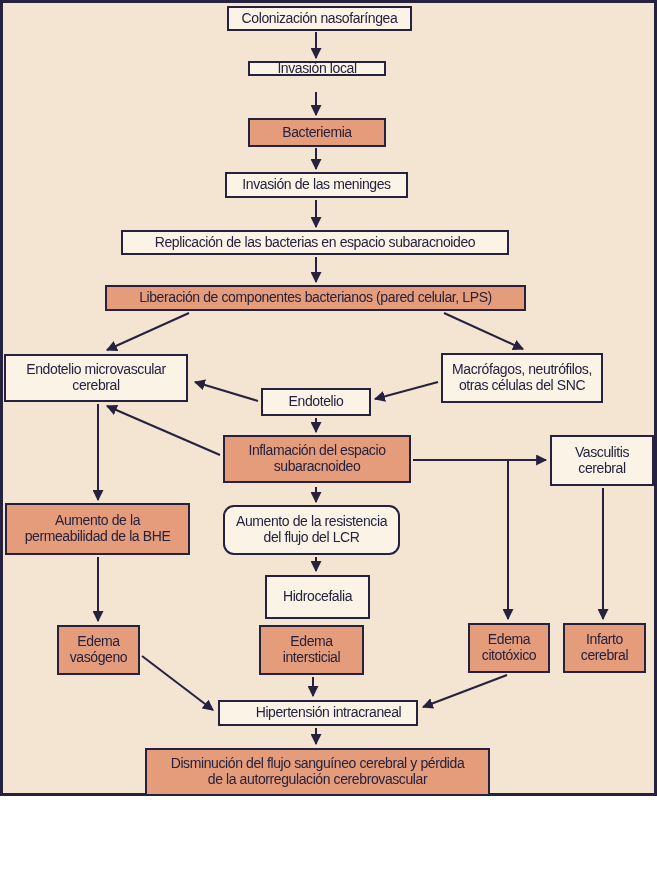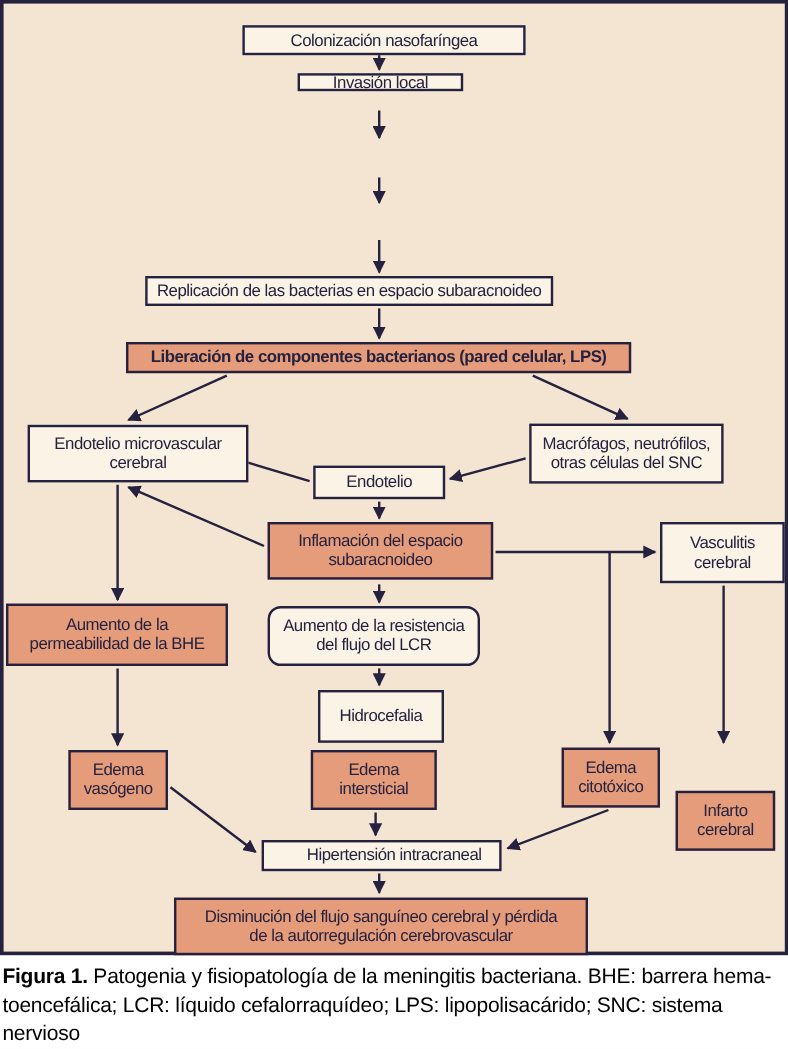--- a/index.html
+++ b/index.html
@@ -52,49 +52,46 @@
       <line x1="600" y1="485" x2="600" y2="616" marker-end="url(#ah)"></line>
       <line x1="95" y1="554" x2="95" y2="618" marker-end="url(#ah)"></line>
       <line x1="313" y1="554" x2="313" y2="568" marker-end="url(#ah)"></line>
       <line x1="313" y1="602" x2="313" y2="614" marker-end="url(#ah)"></line>
       <line x1="139" y1="653" x2="210" y2="707" marker-end="url(#ah)"></line>
       <line x1="310" y1="674" x2="310" y2="693" marker-end="url(#ah)"></line>
       <line x1="504" y1="672" x2="420" y2="704" marker-end="url(#ah)"></line>
       <line x1="313" y1="725" x2="313" y2="741" marker-end="url(#ah)"></line>
     </svg>
 
-    <div class="node" style="left:199px;top:3px;width:236px;height:25px;margin-top:15px;">Colonización nasofaríngea</div>
+    <div class="node" style="left:224px;top:3px;width:185px;height:25px;">Colonización nasofaríngea</div>
     <div class="node" style="left:245px;top:58px;width:138px;height:15px;">Invasión local</div>
-    <div class="node" style="left:118px;top:227px;width:340px;height:25px;">Replicación de las bacterias en espacio subaracnoideo</div>
-    <div class="node highlight" style="left:102px;top:282px;width:421px;height:26px;font-weight:bold;">Liberación de componentes bacterianos (pared celular, LPS)</div>
-    <div class="node" style="left:20px;top:351px;width:184px;height:48px;">Endotelio microvascular
+    <div class="node highlight" style="left:245px;top:115px;width:138px;height:29px;">Bacteriemia</div>
+    <div class="node" style="left:222px;top:169px;width:183px;height:26px;">Invasión de las meninges</div>
+    <div class="node" style="left:118px;top:227px;width:388px;height:25px;">Replicación de las bacterias en espacio subaracnoideo</div>
+    <div class="node highlight" style="left:102px;top:282px;width:421px;height:26px;">Liberación de componentes bacterianos (pared celular, LPS)</div>
+    <div class="node" style="left:1px;top:351px;width:184px;height:48px;">Endotelio microvascular
 cerebral</div>
     <div class="node" style="left:258px;top:385px;width:110px;height:28px;">Endotelio</div>
     <div class="node" style="left:438px;top:350px;width:162px;height:50px;">Macrófagos, neutrófilos,
 otras células del SNC</div>
     <div class="node highlight" style="left:220px;top:432px;width:188px;height:48px;">Inflamación del espacio
 subaracnoideo</div>
     <div class="node" style="left:547px;top:432px;width:104px;height:51px;">Vasculitis
 cerebral</div>
     <div class="node highlight" style="left:2px;top:500px;width:185px;height:52px;">Aumento de la
 permeabilidad de la BHE</div>
     <div class="node" style="left:220px;top:502px;width:177px;height:50px;border-radius:11px;">Aumento de la resistencia
 del flujo del LCR</div>
     <div class="node" style="left:262px;top:572px;width:105px;height:44px;">Hidrocefalia</div>
     <div class="node highlight" style="left:54px;top:622px;width:83px;height:50px;">Edema
 vasógeno</div>
     <div class="node highlight" style="left:256px;top:622px;width:105px;height:50px;">Edema
 intersticial</div>
     <div class="node highlight" style="left:465px;top:620px;width:82px;height:50px;">Edema
 citotóxico</div>
-    <div class="node highlight" style="left:560px;top:620px;width:83px;height:50px;margin-top:36px;">Infarto
+    <div class="node highlight" style="left:560px;top:620px;width:83px;height:50px;">Infarto
 cerebral</div>
     <div class="node" style="left:215px;top:697px;width:200px;height:26px;padding-left:24px;">Hipertensión intracraneal</div>
     <div class="node highlight" style="left:142px;top:745px;width:345px;height:48px;">Disminución del flujo sanguíneo cerebral y pérdida
 de la autorregulación cerebrovascular</div>
   </div>
 
-  <div class="caption">
-    <b>Figura 1.</b><span> Patogenia y fisiopatología de la meningitis bacteriana. BHE: barrera hema-</span><br>
-    <span>toencefálica; LCR: líquido cefalorraquídeo; LPS: lipopolisacárido; SNC: sistema nervioso</span><br>
-    
-  </div>
 </div>
 
 </body></html>

